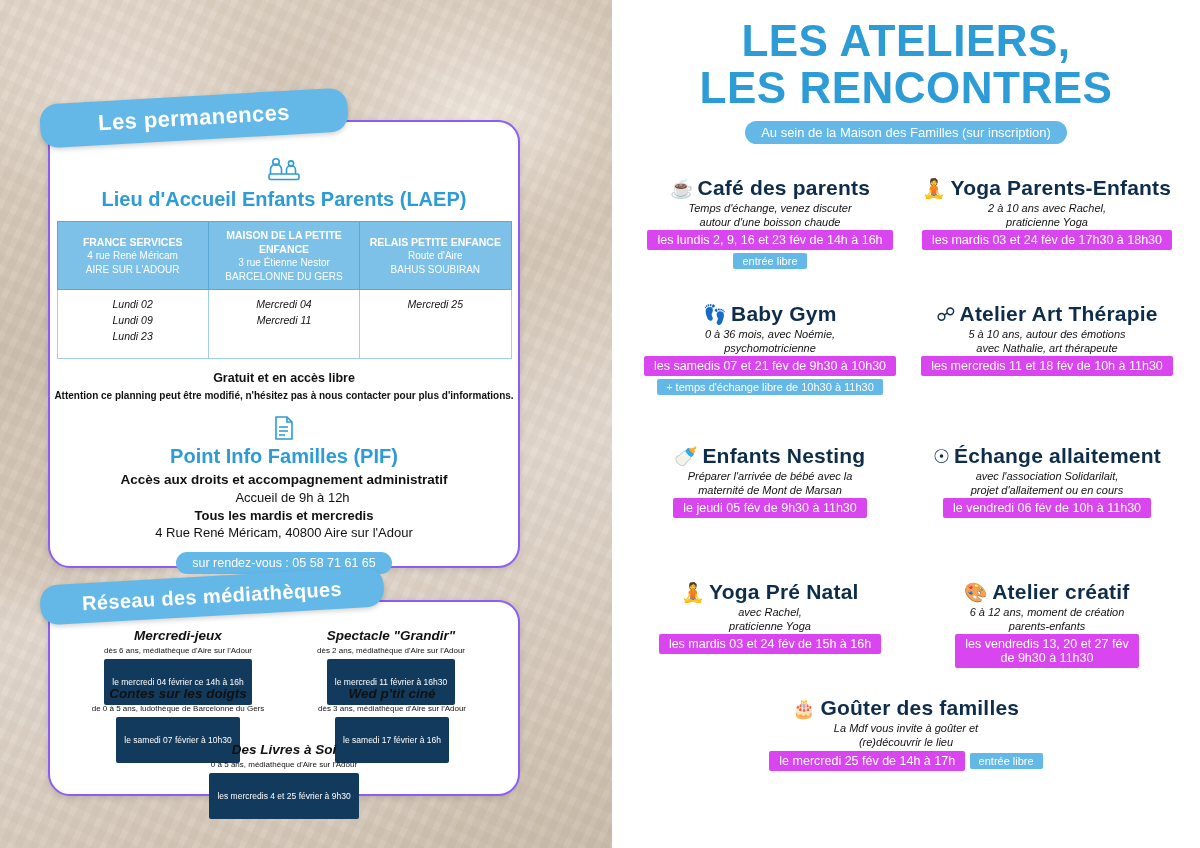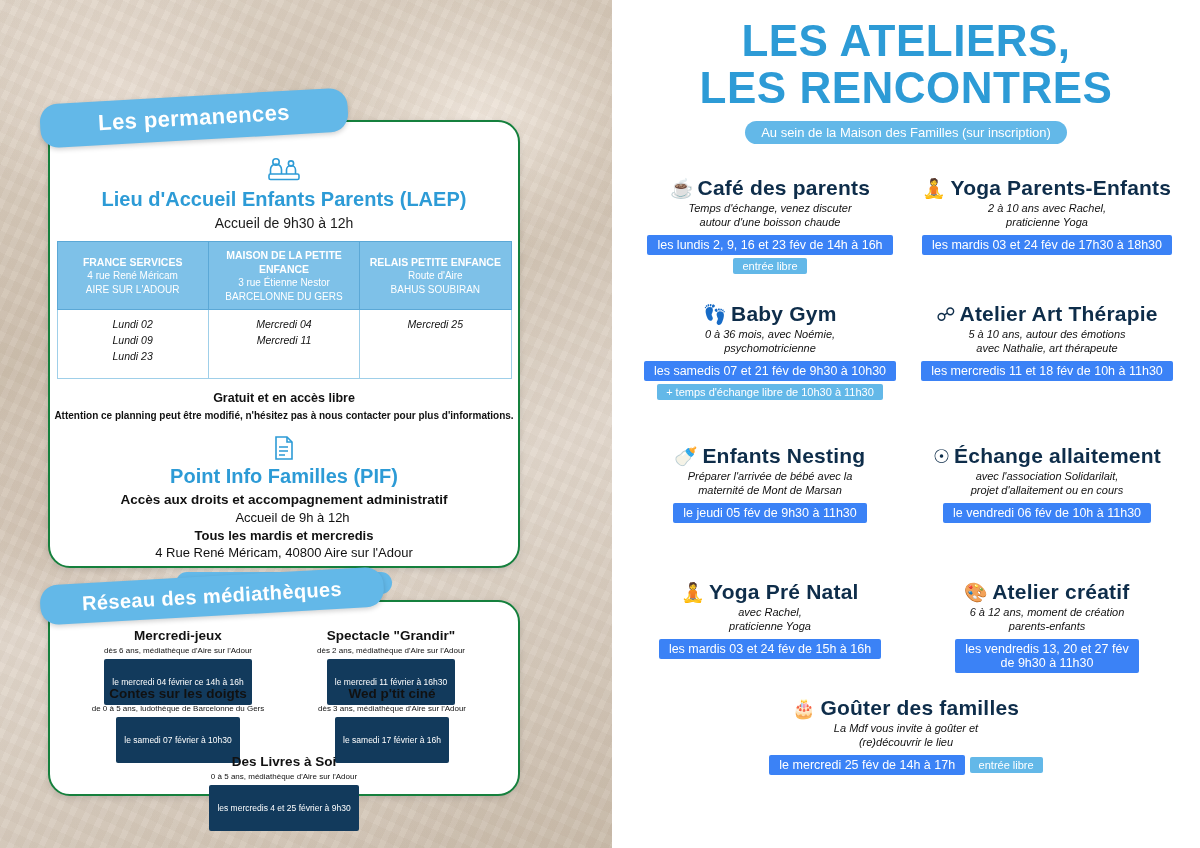--- a/index.html
+++ b/index.html
@@ -29,21 +29,21 @@
     opacity:.55;
   }
 
   
   .right{
     position:absolute;left:612px;top:0;width:588px;height:848px;background:#ffffff;
   }
 
   
   .card{
-    position:absolute;background:#fff;border:2px solid #15803d;border-radius:22px;
+    position:absolute;background:#fff;border:2px solid #8b5cf6;border-radius:22px;
     box-shadow:0 2px 6px rgba(0,0,0,.12);
   }
   .ribbon{
     position:absolute;background:#63b8e8;color:#fff;border-radius:18px;
     font-size:22px;font-weight:bold;letter-spacing:.4px;
     display:flex;align-items:center;justify-content:center;
     box-shadow:0 2px 5px rgba(0,0,0,.18);
     transform:rotate(-3.2deg);
     padding:0 18px;
   }
@@ -77,21 +77,21 @@
   .pif-l4{text-align:center;color:#111;font-size:13px;margin-top:2px;}
   .rdv{
     margin:12px auto 0 auto;display:block;width:fit-content;background:#63b8e8;color:#fff;
     border-radius:12px;padding:4px 16px;font-size:12.5px;
   }
 
   
   #media-card{left:48px;top:600px;width:468px;height:192px;}
   #media-ribbon{left:40px;top:576px;width:308px;height:40px;font-size:20px;}
   .m-item{position:absolute;text-align:center;}
-  .m-title{font-size:13.5px;font-weight:bold;color:#111;}
+  .m-title{font-size:13.5px;font-weight:bold;color:#111;font-style:italic;}
   .m-desc{font-size:8px;color:#111;margin-top:3px;}
   .m-date{
     display:inline-block;margin-top:4px;background:#123a5c;color:#fff;
     font-size:8.5px;padding:18px 8px;border-radius:2px;white-space:nowrap;
   }
 
   
   .big-title{
     text-align:center;color:#2d9bd6;font-weight:bold;font-size:44px;line-height:1.06;
     letter-spacing:.5px;margin-top:18px;
@@ -99,21 +99,21 @@
   .sub-pill{
     margin:10px auto 0 auto;width:fit-content;background:#63b8e8;color:#fff;
     border-radius:14px;padding:4px 16px;font-size:13px;
   }
 
   .ws{position:absolute;text-align:center;}
   .ws-head{display:flex;align-items:center;justify-content:center;gap:4px;}
   .ws-name{font-size:21px;color:#0e2d4a;font-weight:bold;letter-spacing:.2px;}
   .ws-desc{font-size:11px;color:#111;line-height:1.25;margin-top:2px;font-style:italic;}
   .ws-date{
-    display:inline-block;margin-top:5px;background:#3b82f6;color:#fff;
+    display:inline-block;background:#d946ef;color:#fff;
     font-size:12.5px;padding:3px 10px;border-radius:2px;white-space:nowrap;
   }
   .ws-extra{
     display:inline-block;margin-top:3px;background:#63b8e8;color:#fff;
     font-size:11px;padding:2px 9px;border-radius:2px;white-space:nowrap;
   }
   .ico{font-size:19px;line-height:1;color:#0e2d4a;}
   svg{display:block;}
 </style>
 </head>
@@ -129,21 +129,20 @@
       <div style="text-align:center;">
         <svg width="34" height="26" viewBox="0 0 34 26" style="margin:0 auto;">
           <circle cx="9" cy="6" r="3.2" fill="none" stroke="#2d9bd6" stroke-width="1.6"></circle>
           <path d="M3.5 18 v-4.5 a5.5 5.5 0 0 1 11 0 V18" fill="none" stroke="#2d9bd6" stroke-width="1.6"></path>
           <circle cx="24" cy="7.5" r="2.6" fill="none" stroke="#2d9bd6" stroke-width="1.6"></circle>
           <path d="M19.5 18 v-4 a4.5 4.5 0 0 1 9 0 V18" fill="none" stroke="#2d9bd6" stroke-width="1.6"></path>
           <rect x="2" y="18" width="30" height="5.5" rx="1.5" fill="none" stroke="#2d9bd6" stroke-width="1.6"></rect>
         </svg>
       </div>
       <div class="laep-title">Lieu d'Accueil Enfants Parents (LAEP)</div>
-      <div class="laep-sub">Accueil de 9h30 à 12h</div>
 
       <table class="grid">
         <thead>
           <tr>
             <th>
               <div>FRANCE SERVICES</div>
               <div class="sub">4 rue René Méricam</div>
               <div class="sub">AIRE SUR L'ADOUR</div>
             </th>
             <th>
@@ -213,21 +212,21 @@
     <div class="m-item" style="left:24px;top:84px;width:208px;">
       <div class="m-title">Contes sur les doigts</div>
       <div class="m-desc">de 0 à 5 ans, ludothèque de Barcelonne du Gers</div>
       <div class="m-date">le samedi 07 février à 10h30</div>
     </div>
     <div class="m-item" style="left:240px;top:84px;width:204px;">
       <div class="m-title">Wed p'tit ciné</div>
       <div class="m-desc">dès 3 ans, médiathèque d'Aire sur l'Adour</div>
       <div class="m-date">le samedi 17 février à 16h</div>
     </div>
-    <div class="m-item" style="left:124px;top:152px;width:220px;text-align:center;">
+    <div class="m-item" style="left:124px;top:140px;width:220px;text-align:center;">
       <div class="m-title">Des Livres à Soi</div>
       <div class="m-desc">0 à 5 ans, médiathèque d'Aire sur l'Adour</div>
       <div class="m-date">les mercredis 4 et 25 février à 9h30</div>
     </div>
   </div>
 
   <div class="ribbon" id="media-ribbon">Réseau des médiathèques</div>
 
   <div class="right">
 

